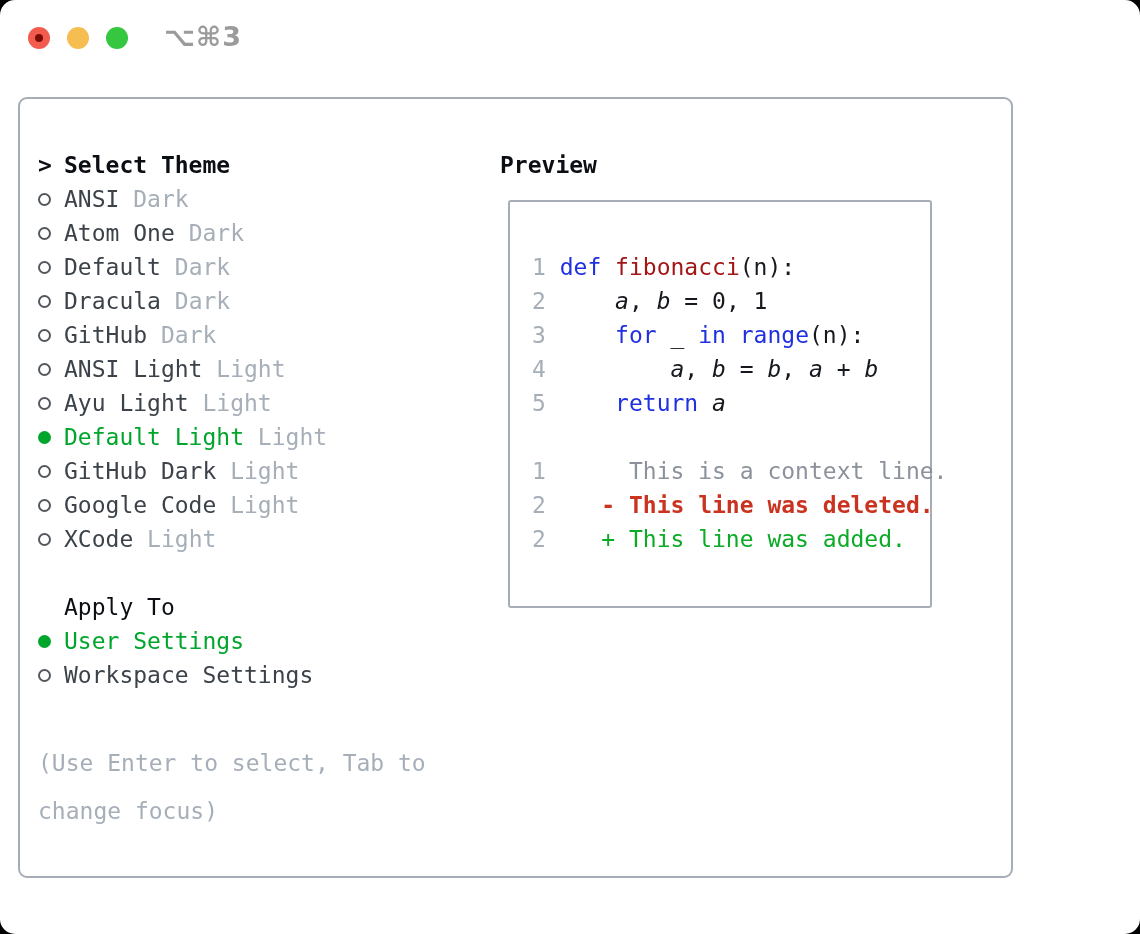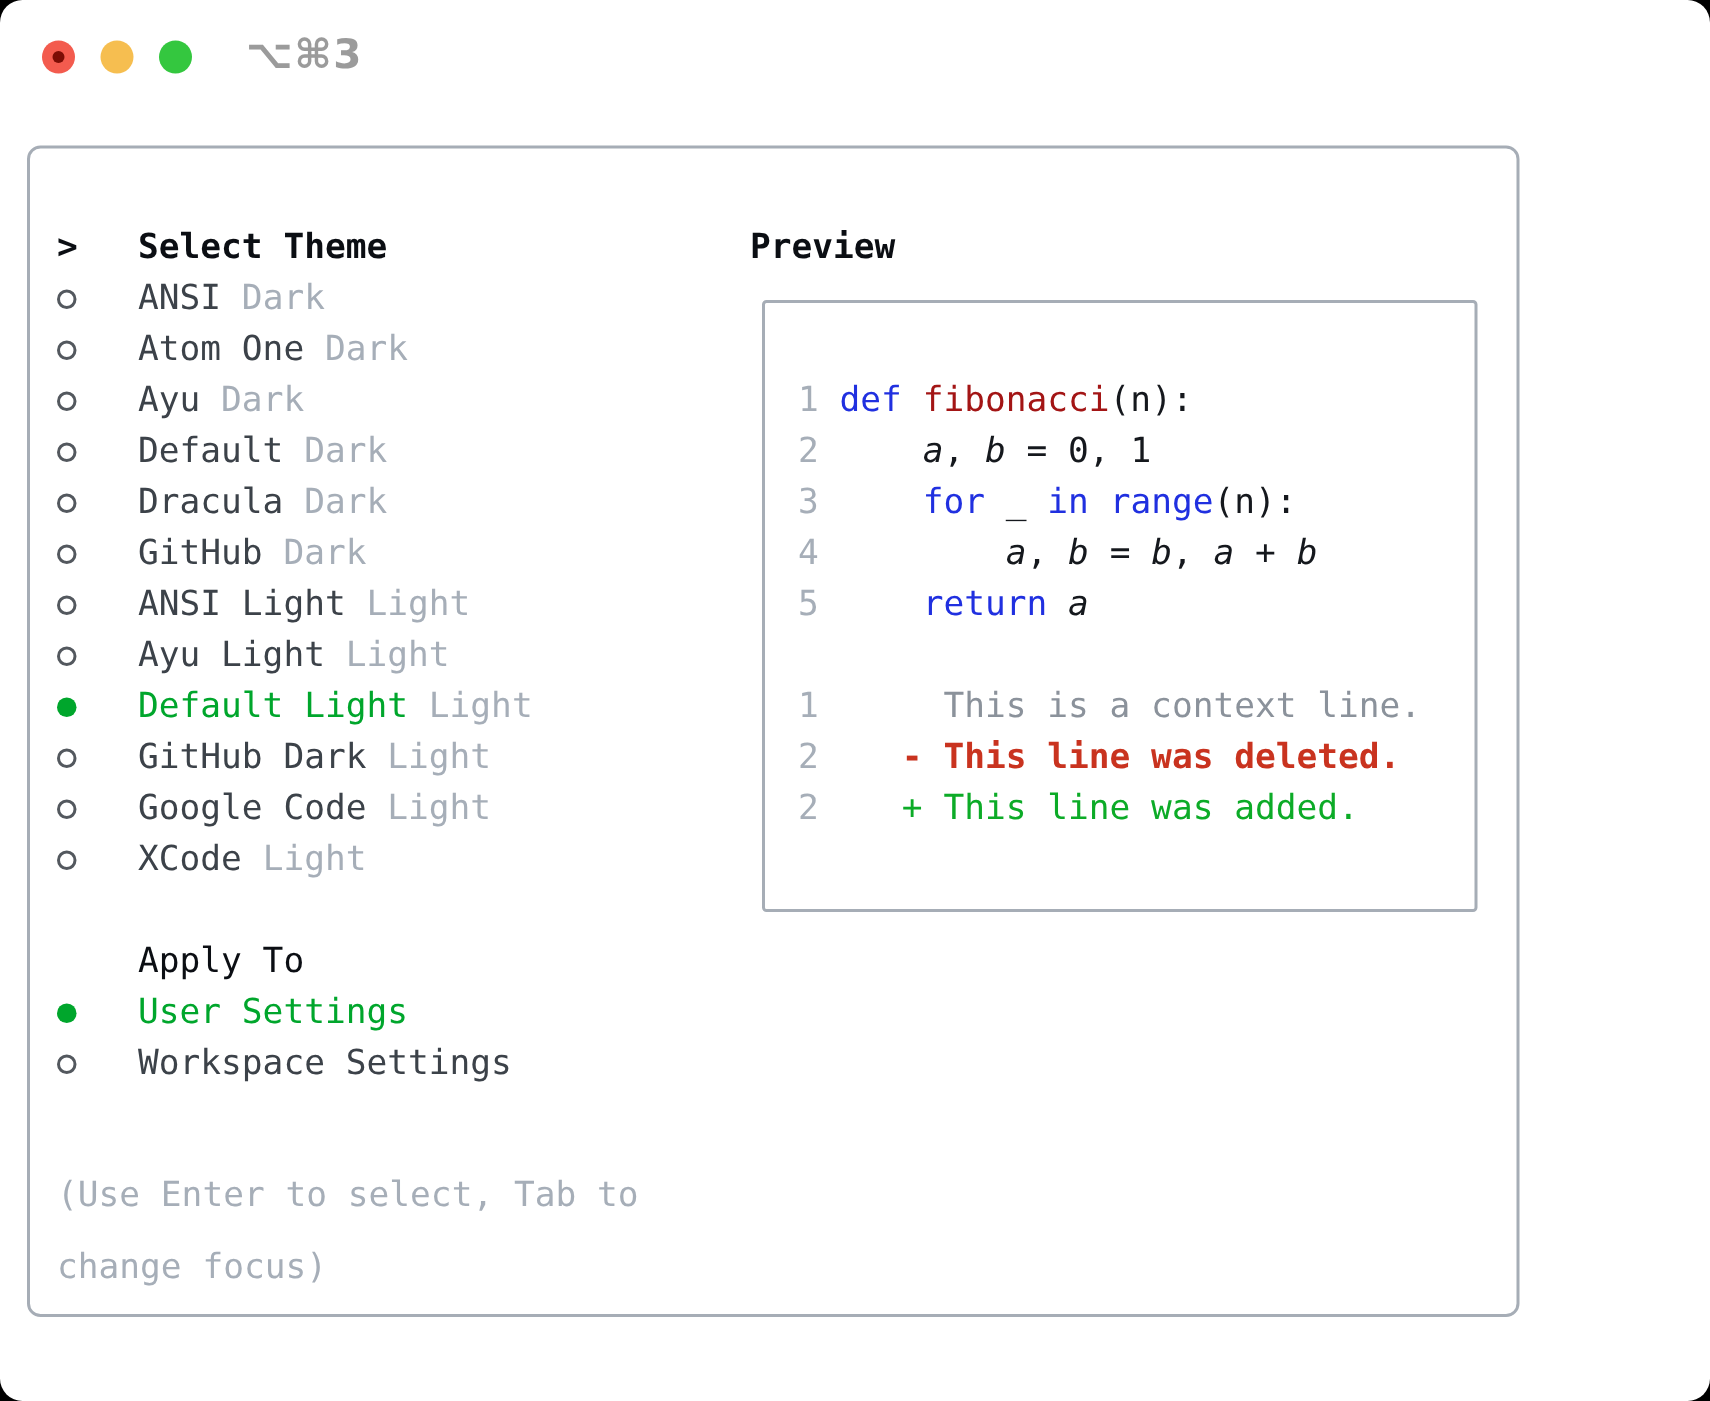--- a/index.html
+++ b/index.html
@@ -13,33 +13,33 @@
   .tl-dot{position:absolute;left:7px;top:7px;width:8px;height:8px;border-radius:50%;background:var(--close-dot);}
   .shortcut{position:absolute;left:164px;top:21px;font-family:"DejaVu Sans","Liberation Sans",sans-serif;
             font-weight:bold;font-size:27px;letter-spacing:1px;color:var(--shortcut-gray);}
   
   .panel{position:absolute;left:18px;top:97px;width:995px;height:781px;box-sizing:border-box;
          border:2px solid var(--border-gray);border-radius:9px;background:#fff;}
   .left-col{position:absolute;left:18px;top:49px;width:446px;}
   .row{display:flex;align-items:center;height:34px;}
   .marker{width:26px;flex:none;display:flex;align-items:center;}
   .pointer{font-weight:bold;color:var(--title-black);}
-  .label{white-space:pre;margin-left:28px;}
+  .label{white-space:pre;}
   .title{font-weight:bold;color:var(--title-black);}
   .apply-title{color:var(--title-black);}
   .radio{width:13px;height:13px;box-sizing:border-box;border:2px solid var(--radio-outline);border-radius:50%;display:block;}
   .radio.selected{border:none;background:var(--selected-green);}
   .item-name{color:var(--item-gray);}
   .item-name.selected{color:var(--selected-green);}
   .item-tag{color:var(--muted-gray);text-align:right;}
   .spacer{height:34px;}
   .help{color:var(--muted-gray);line-height:48px;max-width:446px;margin-top:13px;}
   
   .preview-title{position:absolute;left:480px;top:49px;height:34px;line-height:34px;font-weight:bold;color:var(--title-black);}
-  .preview-box{position:absolute;left:488px;top:101px;width:477px;height:408px;box-sizing:border-box;
+  .preview-box{position:absolute;left:488px;top:101px;width:424px;height:408px;box-sizing:border-box;
                border:2px solid var(--border-gray);border-radius:3px;background:#fff;}
   #code-lines{padding:48px 0 0 22px;}
   .code-line{height:34px;line-height:34px;white-space:pre;}
   .ln{color:var(--muted-gray);}
   .c-kw{color:var(--keyword-blue);}
   .c-fn{color:var(--function-red);}
   .c-var{font-style:italic;color:#15181d;}
   .c-pl{color:#15181d;}
   .c-ctx{color:var(--context-gray);}
   .c-del{color:var(--deleted-red);font-weight:bold;}
@@ -73,26 +73,20 @@
             <span class="marker">
               <span class="radio"></span>
             </span>
             <span class="label"><span class="item-name">ANSI</span><span class="item-tag"> Dark</span></span>
           </div>
           <div class="row">
             <span class="marker">
               <span class="radio"></span>
             </span>
             <span class="label"><span class="item-name">Atom One</span><span class="item-tag"> Dark</span></span>
-          </div>
-          <div class="row">
-            <span class="marker">
-              <span class="radio"></span>
-            </span>
-            <span class="label"><span class="item-name">Ayu</span><span class="item-tag"> Dark</span></span>
           </div>
           <div class="row">
             <span class="marker">
               <span class="radio"></span>
             </span>
             <span class="label"><span class="item-name">Default</span><span class="item-tag"> Dark</span></span>
           </div>
           <div class="row">
             <span class="marker">
               <span class="radio"></span>

